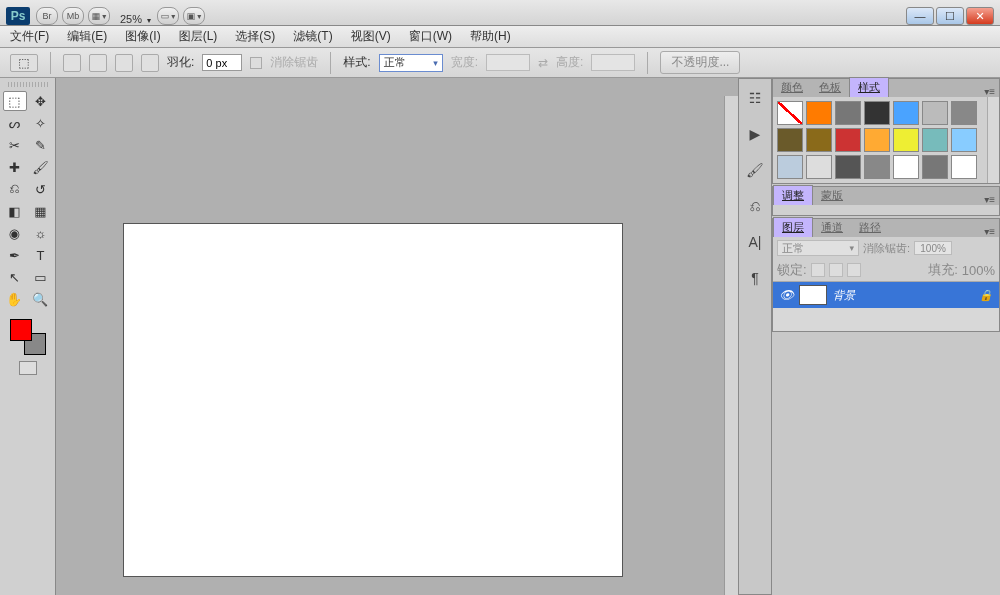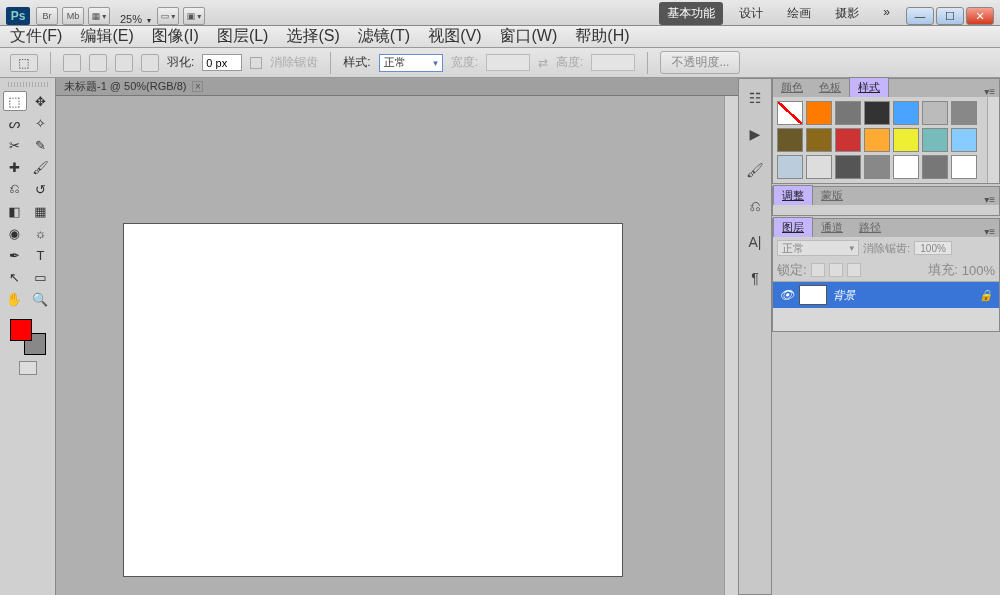--- a/index.html
+++ b/index.html
@@ -1,33 +1,33 @@
 <!DOCTYPE html>
 <html><head>
 <meta charset="utf-8">
 <style>
 * { box-sizing: border-box; margin: 0; padding: 0; font-family: "Microsoft YaHei", Arial, sans-serif; }
 body { width: 1000px; height: 595px; background: #b8b8b8; overflow: hidden; font-size: 11px; color: #333; }
 
 .titlebar { height: 26px; background: linear-gradient(#e8e8e8,#d4d4d4); display: flex; align-items: flex-end; border-bottom: 1px solid #888; }
 .ps-logo { width: 24px; height: 18px; margin: 0 6px; background: #0a3c6e; color: #8cc; font-weight: bold; font-size: 12px; display: flex; align-items: center; justify-content: center; border-radius: 2px; }
-.titlebar .tb-btn { width: 22px; height: 18px; margin-right: 4px; background: linear-gradient(#f0f0f0,#d0d0d0); border: 1px solid #999; border-radius: 2px; display: flex; align-items: center; justify-content: center; font-size: 9px; color: #555; }
+.titlebar .tb-btn { width: 22px; height: 18px; margin-right: 4px; background: linear-gradient(#f0f0f0,#d0d0d0); border: 1px solid #999; border-radius: 8px; display: flex; align-items: center; justify-content: center; font-size: 9px; color: #555; }
 .titlebar .zoom { margin: 0 6px; font-size: 11px; color: #333; }
 .titlebar .dd { font-size: 8px; margin-left: 2px; }
 .titlebar .spacer { flex: 1; }
 .workspace-tabs { display: flex; gap: 8px; margin-right: 8px; }
 .workspace-tabs .ws { padding: 3px 8px; font-size: 12px; color: #333; cursor: pointer; }
 .workspace-tabs .ws.active { background: #555; color: #fff; border-radius: 3px; }
 .win-btns { display: flex; gap: 2px; margin-right: 6px; }
 .win-btns .wb { width: 28px; height: 18px; border: 1px solid #888; border-radius: 3px; display: flex; align-items: center; justify-content: center; font-size: 11px; }
 .wb.min { background: linear-gradient(#dce8f8,#a9c7e8); }
 .wb.max { background: linear-gradient(#dce8f8,#a9c7e8); }
 .wb.close { background: linear-gradient(#f5a090,#d43a1e); color: #fff; }
 
-.menubar { height: 22px; background: linear-gradient(#eee,#ddd); display: flex; align-items: center; padding: 0 10px; gap: 18px; border-bottom: 1px solid #999; font-size: 16px; }
+.menubar { height: 22px; background: linear-gradient(#eee,#ddd); display: flex; align-items: center; padding: 0 10px; gap: 18px; border-bottom: 1px solid #999; font-size: 12px; }
 
 .optionsbar { height: 30px; background: linear-gradient(#e6e6e6,#d6d6d6); display: flex; align-items: center; padding: 0 10px; gap: 8px; border-bottom: 1px solid #999; font-size: 12px; }
 .optionsbar .icon-btn { width: 18px; height: 18px; border: 1px solid #aaa; background: #e0e0e0; border-radius: 2px; }
 .optionsbar .sep { width: 1px; height: 22px; background: #aaa; margin: 0 4px; }
 .optionsbar input[type="text"] { width: 40px; height: 17px; border: 1px solid #999; font-size: 11px; padding: 0 3px; }
 .optionsbar .cb { width: 12px; height: 12px; border: 1px solid #aaa; background: #ddd; }
 .optionsbar .sel { width: 64px; height: 18px; border: 1px solid #6a8cd0; background: #fff; display: flex; align-items: center; padding: 0 4px; font-size: 11px; justify-content: space-between; }
 .optionsbar .sel .arr { color: #4a6cb0; font-size: 9px; }
 .optionsbar .disabled { color: #aaa; text-align: right; }
 .optionsbar .numbox { width: 44px; height: 17px; border: 1px solid #bbb; background: #e4e4e4; }
@@ -86,27 +86,20 @@
 
 <div class="titlebar">
   <div class="ps-logo">Ps</div>
   <div class="tb-btn">Br</div>
   <div class="tb-btn">Mb</div>
   <div class="tb-btn">▦<span class="dd">▾</span></div>
   <div class="zoom"><span>25%</span> <span class="dd">▾</span></div>
   <div class="tb-btn">▭<span class="dd">▾</span></div>
   <div class="tb-btn">▣<span class="dd">▾</span></div>
   <div class="spacer"></div>
-  <div class="workspace-tabs">
-    <div class="ws active">基本功能</div>
-    <div class="ws">设计</div>
-    <div class="ws">绘画</div>
-    <div class="ws">摄影</div>
-    <div class="ws">»</div>
-  </div>
   <div class="win-btns">
     <div class="wb min">—</div>
     <div class="wb max">☐</div>
     <div class="wb close">✕</div>
   </div>
 </div>
 
 <div class="menubar">
   <span>文件(F)</span>
   <span>编辑(E)</span>
@@ -171,24 +164,20 @@
       <div class="tool">🔍</div>
     </div>
     <div class="colors">
       <div class="bg"></div>
       <div class="fg"></div>
     </div>
     <div class="qmask"></div>
   </div>
 
   <div class="doc-area">
-    <div class="doc-tab">
-      <span>未标题-1 @ 50%(RGB/8)</span>
-      <span class="x">×</span>
-    </div>
     <div class="canvas-wrap">
       <div class="canvas"></div>
     </div>
     <div class="scrollbar-v"></div>
   </div>
 
   <div class="dock">
     <div class="dicon">☷</div>
     <div class="dicon">▶</div>
     <div class="dicon">🖌</div>

